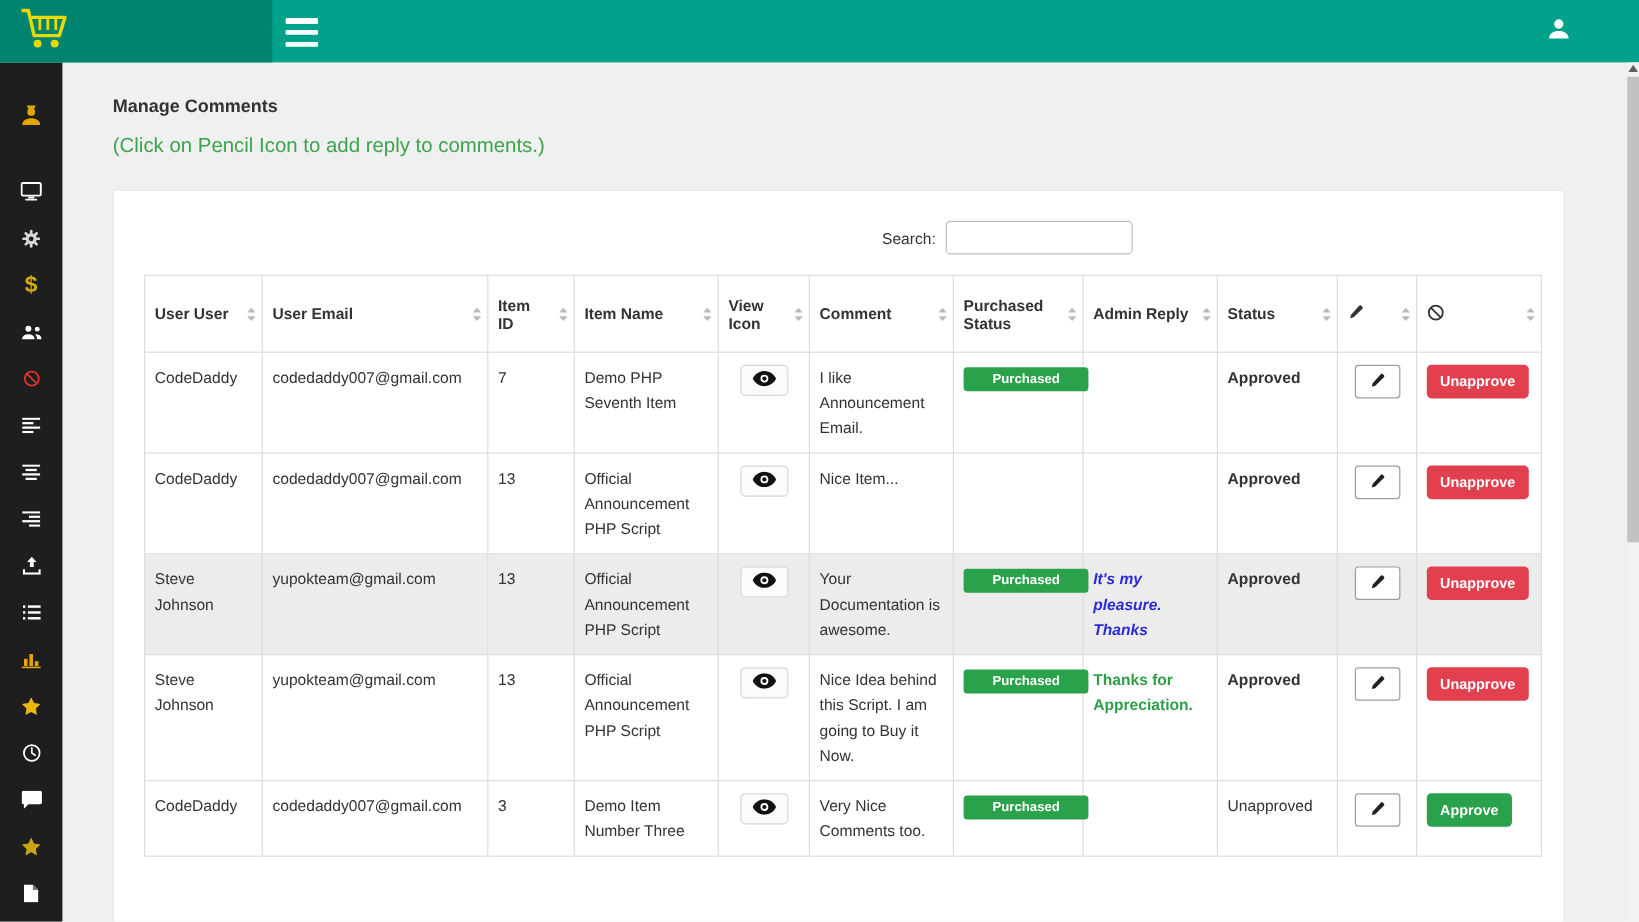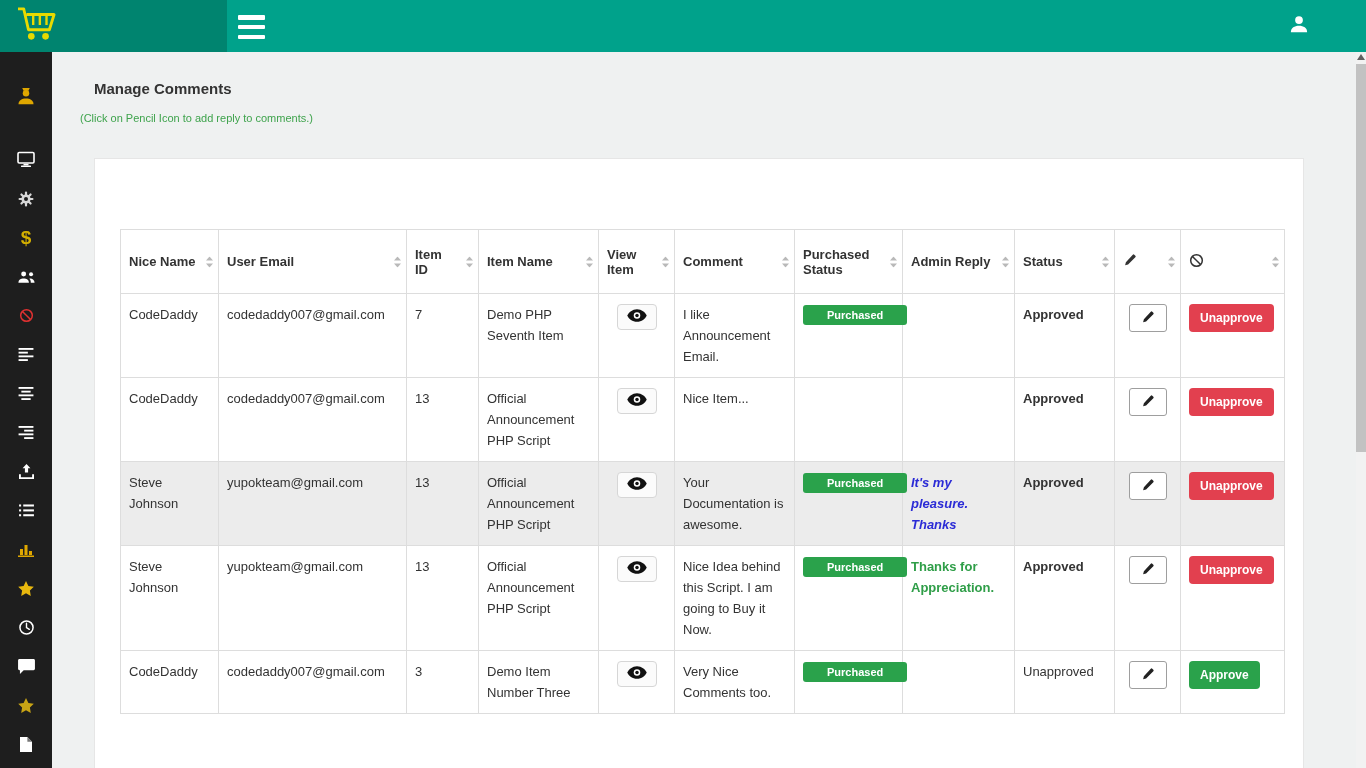--- a/index.html
+++ b/index.html
@@ -25,21 +25,21 @@
   .hamburger .bar{width:27px;height:4.5px;background:#fff;border-radius:1px;}
   .topbar-user{position:absolute;right:56px;top:15px;width:22px;height:22px;color:#fff;display:flex;align-items:center;justify-content:center;cursor:pointer;}
   
   .sidebar{position:absolute;left:0;top:52px;width:52px;height:716px;background:var(--sidebar-bg);z-index:4;}
   .side-item{height:39px;display:flex;align-items:center;justify-content:center;cursor:pointer;}
   .side-item:first-child{height:88px;}
   .side-item span{display:flex;align-items:center;justify-content:center;}
   
   .main{position:absolute;left:52px;top:52px;width:1304px;height:716px;background:#eff1f1;overflow:hidden;}
   .page-title{position:absolute;left:42px;top:28px;font-size:15px;font-weight:bold;color:#333;}
-  .page-note{position:absolute;left:28px;top:60px;font-size:11px;color:var(--note-green);}
+  .page-note{position:absolute;left:42px;top:60px;font-size:17px;color:var(--note-green);}
   .card{position:absolute;left:42px;top:106px;width:1210px;height:700px;background:#fff;border:1px solid #e6e6e6;}
   
   .search-group{position:absolute;left:640px;top:25px;display:flex;align-items:center;gap:8px;}
   .search-group label{font-size:13px;color:#333;}
   .search-group input{width:156px;height:28px;border:1px solid #bdbdbd;border-radius:4px;padding:2px 8px;font-family:inherit;font-size:13px;outline:none;}
   
   table{position:absolute;left:25px;top:70px;width:1164px;border-collapse:collapse;table-layout:fixed;}
   th,td{border:1px solid #ddd;font-size:13px;color:#333;}
   thead tr{height:64px;}
   th{font-weight:bold;text-align:left;vertical-align:middle;padding:8px 20px 8px 8px;position:relative;}
@@ -241,54 +241,58 @@
         </svg>
       </span>
     </div>
   </div>
 
 <div class="main">
   <div class="page-title">Manage Comments</div>
   <div class="page-note">(Click on Pencil Icon to add reply to comments.)</div>
 
   <div class="card">
+    <div class="search-group">
+      <label>Search:</label>
+      <input type="text" placeholder="" style="">
+    </div>
 
     <table>
       <colgroup id="colgroup-slot">
           <col style="width: 98px;">
           <col style="width: 188px;">
           <col style="width: 72px;">
           <col style="width: 120px;">
           <col style="width: 76px;">
           <col style="width: 120px;">
           <col style="width: 108px;">
           <col style="width: 112px;">
           <col style="width: 100px;">
           <col style="width: 66px;">
           <col style="width: 104px;">
         </colgroup>
       <thead>
         <tr>
-            <th><span class="th-label">Nice Name</span><span class="sort"><svg width="7" height="11" viewBox="0 0 7 11" fill="currentColor">
+            <th><span class="th-label">User User</span><span class="sort"><svg width="7" height="11" viewBox="0 0 7 11" fill="currentColor">
                   <path d="M3.5 0L7 4H0z"></path>
                   <path d="M3.5 11L0 7h7z"></path>
                 </svg></span></th>
             <th><span class="th-label">User Email</span><span class="sort"><svg width="7" height="11" viewBox="0 0 7 11" fill="currentColor">
                   <path d="M3.5 0L7 4H0z"></path>
                   <path d="M3.5 11L0 7h7z"></path>
                 </svg></span></th>
             <th><span class="th-label">Item ID</span><span class="sort"><svg width="7" height="11" viewBox="0 0 7 11" fill="currentColor">
                   <path d="M3.5 0L7 4H0z"></path>
                   <path d="M3.5 11L0 7h7z"></path>
                 </svg></span></th>
             <th><span class="th-label">Item Name</span><span class="sort"><svg width="7" height="11" viewBox="0 0 7 11" fill="currentColor">
                   <path d="M3.5 0L7 4H0z"></path>
                   <path d="M3.5 11L0 7h7z"></path>
                 </svg></span></th>
-            <th><span class="th-label">View Item</span><span class="sort"><svg width="7" height="11" viewBox="0 0 7 11" fill="currentColor">
+            <th><span class="th-label">View Icon</span><span class="sort"><svg width="7" height="11" viewBox="0 0 7 11" fill="currentColor">
                   <path d="M3.5 0L7 4H0z"></path>
                   <path d="M3.5 11L0 7h7z"></path>
                 </svg></span></th>
             <th><span class="th-label">Comment</span><span class="sort"><svg width="7" height="11" viewBox="0 0 7 11" fill="currentColor">
                   <path d="M3.5 0L7 4H0z"></path>
                   <path d="M3.5 11L0 7h7z"></path>
                 </svg></span></th>
             <th><span class="th-label">Purchased Status</span><span class="sort"><svg width="7" height="11" viewBox="0 0 7 11" fill="currentColor">
                   <path d="M3.5 0L7 4H0z"></path>
                   <path d="M3.5 11L0 7h7z"></path>

